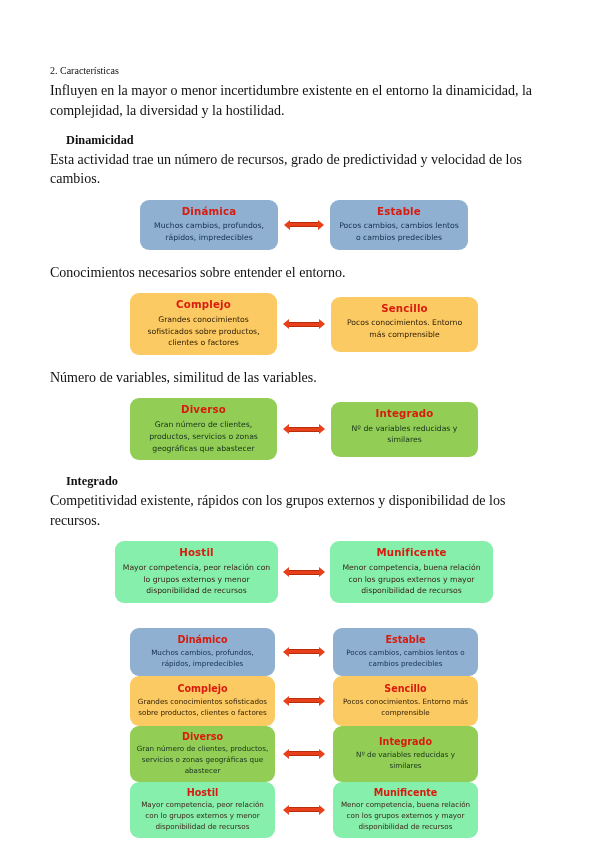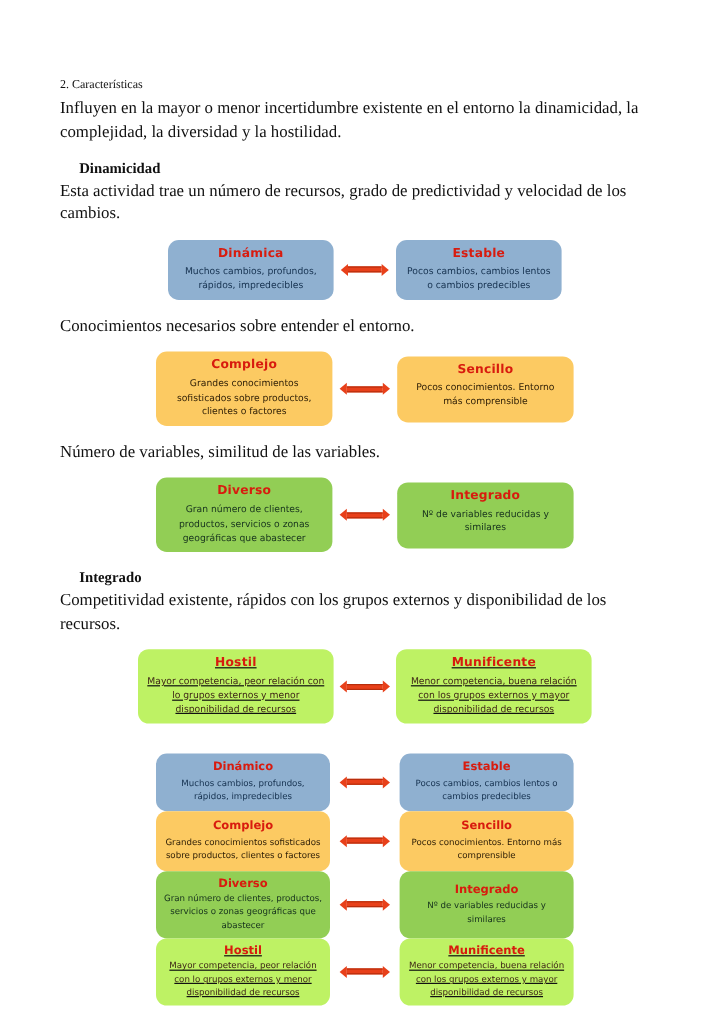--- a/index.html
+++ b/index.html
@@ -86,21 +86,21 @@
     font-size: 7.7px;
     line-height: 1.52;
   }
   .dbox.green .body, .dbox.green .title-sub { color: #16321d; }
   .dbox.salmon .body { color: #3a1f14; }
   .dbox.orange .body { color: #2b1c05; }
 
   .c-blue   { background: #8fb0d0; }
   .c-orange { background: #fcca62; }
   .c-green  { background: #92ce55; }
-  .c-salmon { background: #bef264; text-decoration: underline; }
+  .c-salmon { background: #86efac; }
 
   
   .arrowwrap {
     flex: 0 0 auto;
     display: flex;
     align-items: center;
     justify-content: center;
   }
   .arrow {
     position: relative;

